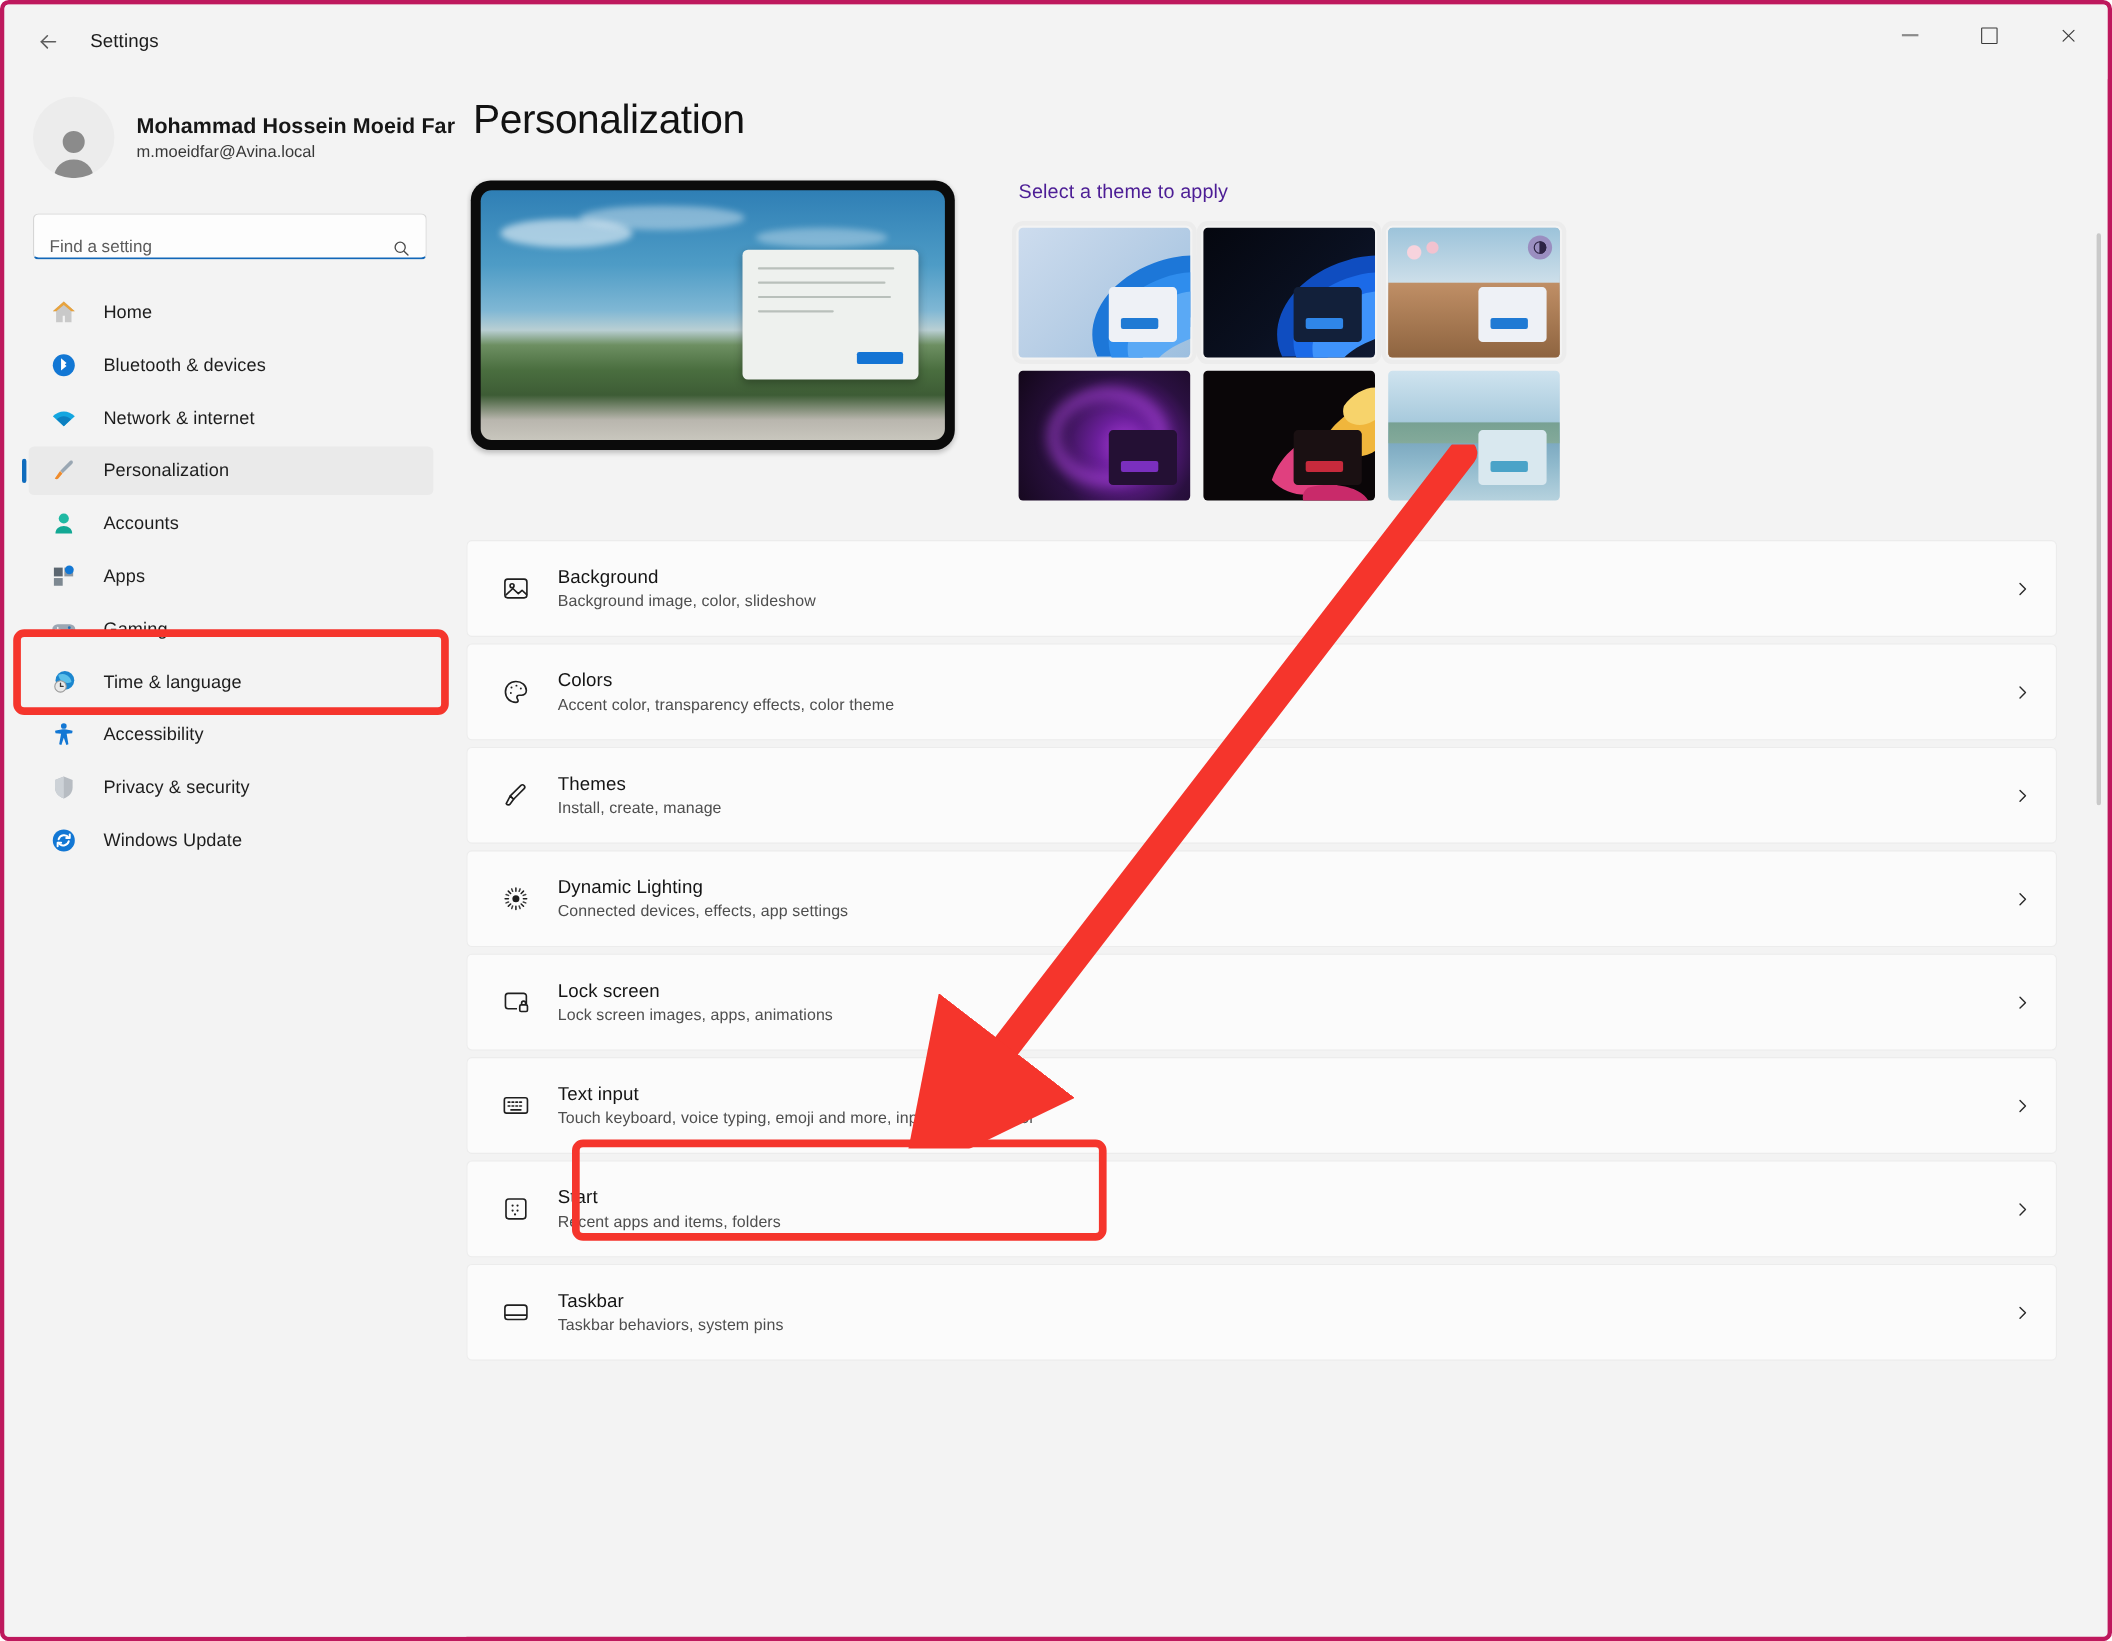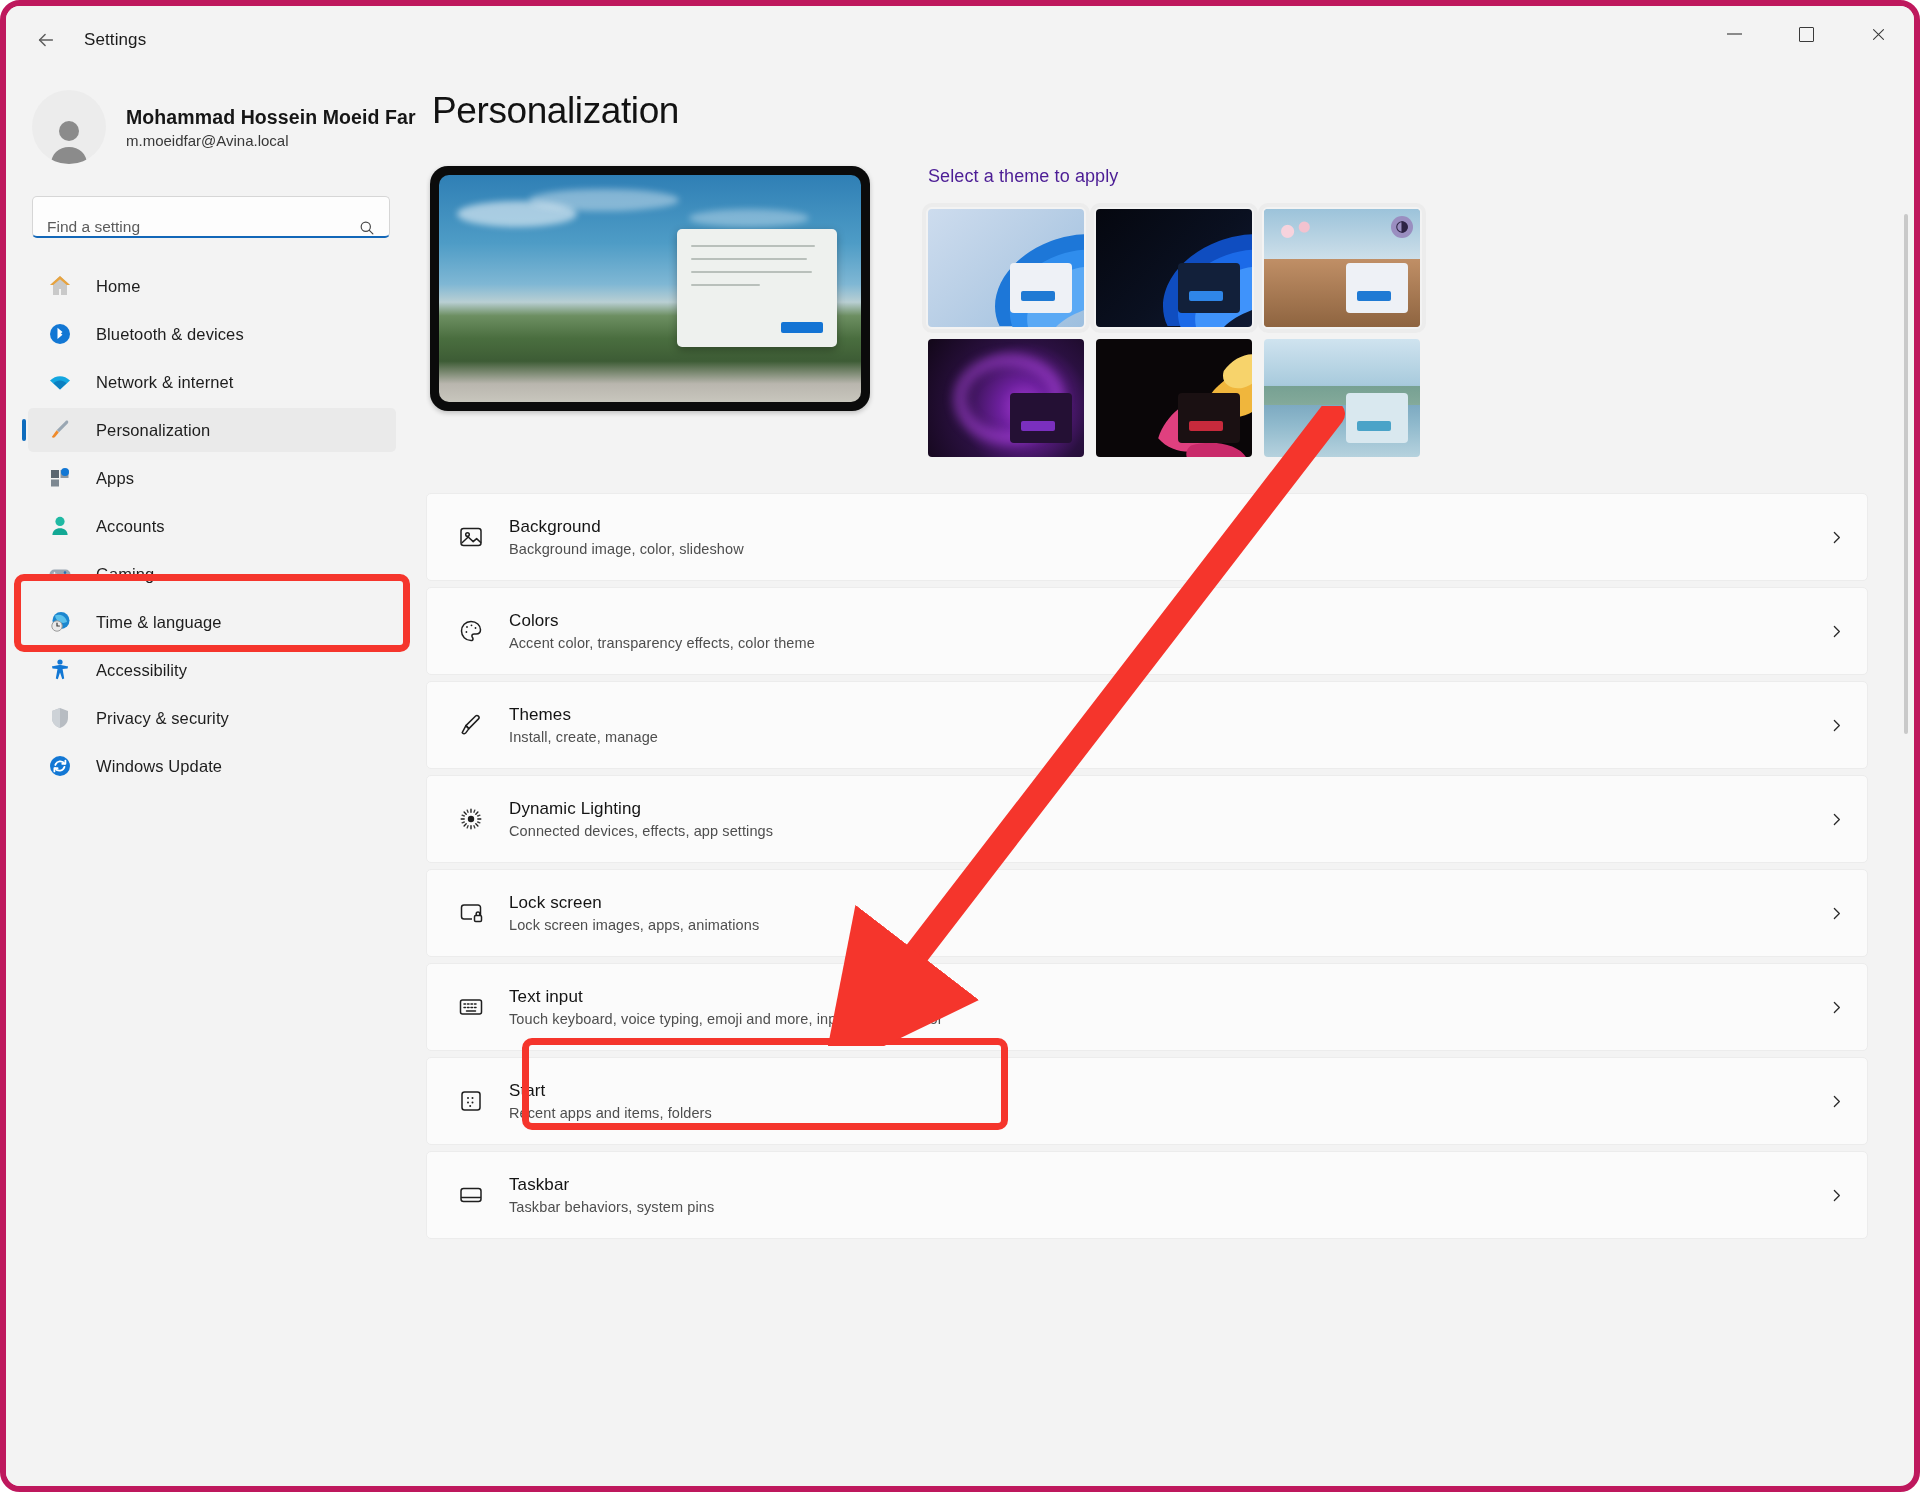--- a/index.html
+++ b/index.html
@@ -6,22 +6,22 @@
   html, body {
     width: 1920px; height: 1492px;
     font-family: "Liberation Sans", sans-serif;
     background: #ffffff;
     overflow: hidden;
   }
   #app {
     position: relative;
     width: 1920px; height: 1492px;
     background: #f3f3f3;
-    border: 6px solid #be185d;
-    border-radius: 20px;
+    border: 4px solid #be185d;
+    border-radius: 8px;
     overflow: hidden;
   }
 
   
   .titlebar {
     position: absolute; top: 0; left: 0; right: 0; height: 68px;
     display: flex; align-items: center;
     background: #f3f3f3;
   }
   .back-btn {
@@ -261,37 +261,37 @@
               <path d="M20.5 3.6c1 1 1 2.2.2 3L12 15.2 9.8 13 18.3 4.4c.8-.8 1.4-.8 2.2-.8z" fill="#9aa7b3"></path>
               <path d="M9.6 13.2l2.2 2.2-3.8 4.6c-.8 1-2.3 1-3.2 0l4.8-6.8z" fill="#ef8b2c"></path>
             </svg>
         </span>
         <span class="nav-label">Personalization</span>
       </div>
 
       <div class="nav-item">
         <span class="nav-ico">
           <svg viewBox="0 0 26 26">
+              <circle cx="13" cy="8.4" r="4.6" fill="#1fb9a3"></circle>
+              <path d="M5.4 22c0-4.2 3.4-6.8 7.6-6.8s7.6 2.6 7.6 6.8z" fill="#12a894"></path>
+            </svg>
+        </span>
+        <span class="nav-label">Accounts</span>
+      </div>
+
+      <div class="nav-item">
+        <span class="nav-ico">
+          <svg viewBox="0 0 26 26">
               <rect x="4" y="5" width="8" height="8" fill="#5b6670"></rect>
               <rect x="13.5" y="5" width="8" height="8" fill="#8e98a1"></rect>
               <rect x="4" y="14.5" width="8" height="7" fill="#7d8891"></rect>
               <circle cx="18" cy="7" r="4" fill="#1277d4"></circle>
             </svg>
         </span>
         <span class="nav-label">Apps</span>
-      </div>
-
-      <div class="nav-item">
-        <span class="nav-ico">
-          <svg viewBox="0 0 26 26">
-              <circle cx="13" cy="8.4" r="4.6" fill="#1fb9a3"></circle>
-              <path d="M5.4 22c0-4.2 3.4-6.8 7.6-6.8s7.6 2.6 7.6 6.8z" fill="#12a894"></path>
-            </svg>
-        </span>
-        <span class="nav-label">Accounts</span>
       </div>
 
       <div class="nav-item">
         <span class="nav-ico">
           <svg viewBox="0 0 26 26">
               <rect x="2.5" y="8.5" width="21" height="10" rx="5" fill="#9ba7b3"></rect>
               <circle cx="18" cy="11.6" r="1.3" fill="#2a6fb0"></circle>
               <circle cx="20.4" cy="14.6" r="1.3" fill="#2a6fb0"></circle>
               <path d="M7.5 11.5v4M5.5 13.5h4" stroke="#e8eaec" stroke-width="1.4" stroke-linecap="round"></path>
             </svg>

